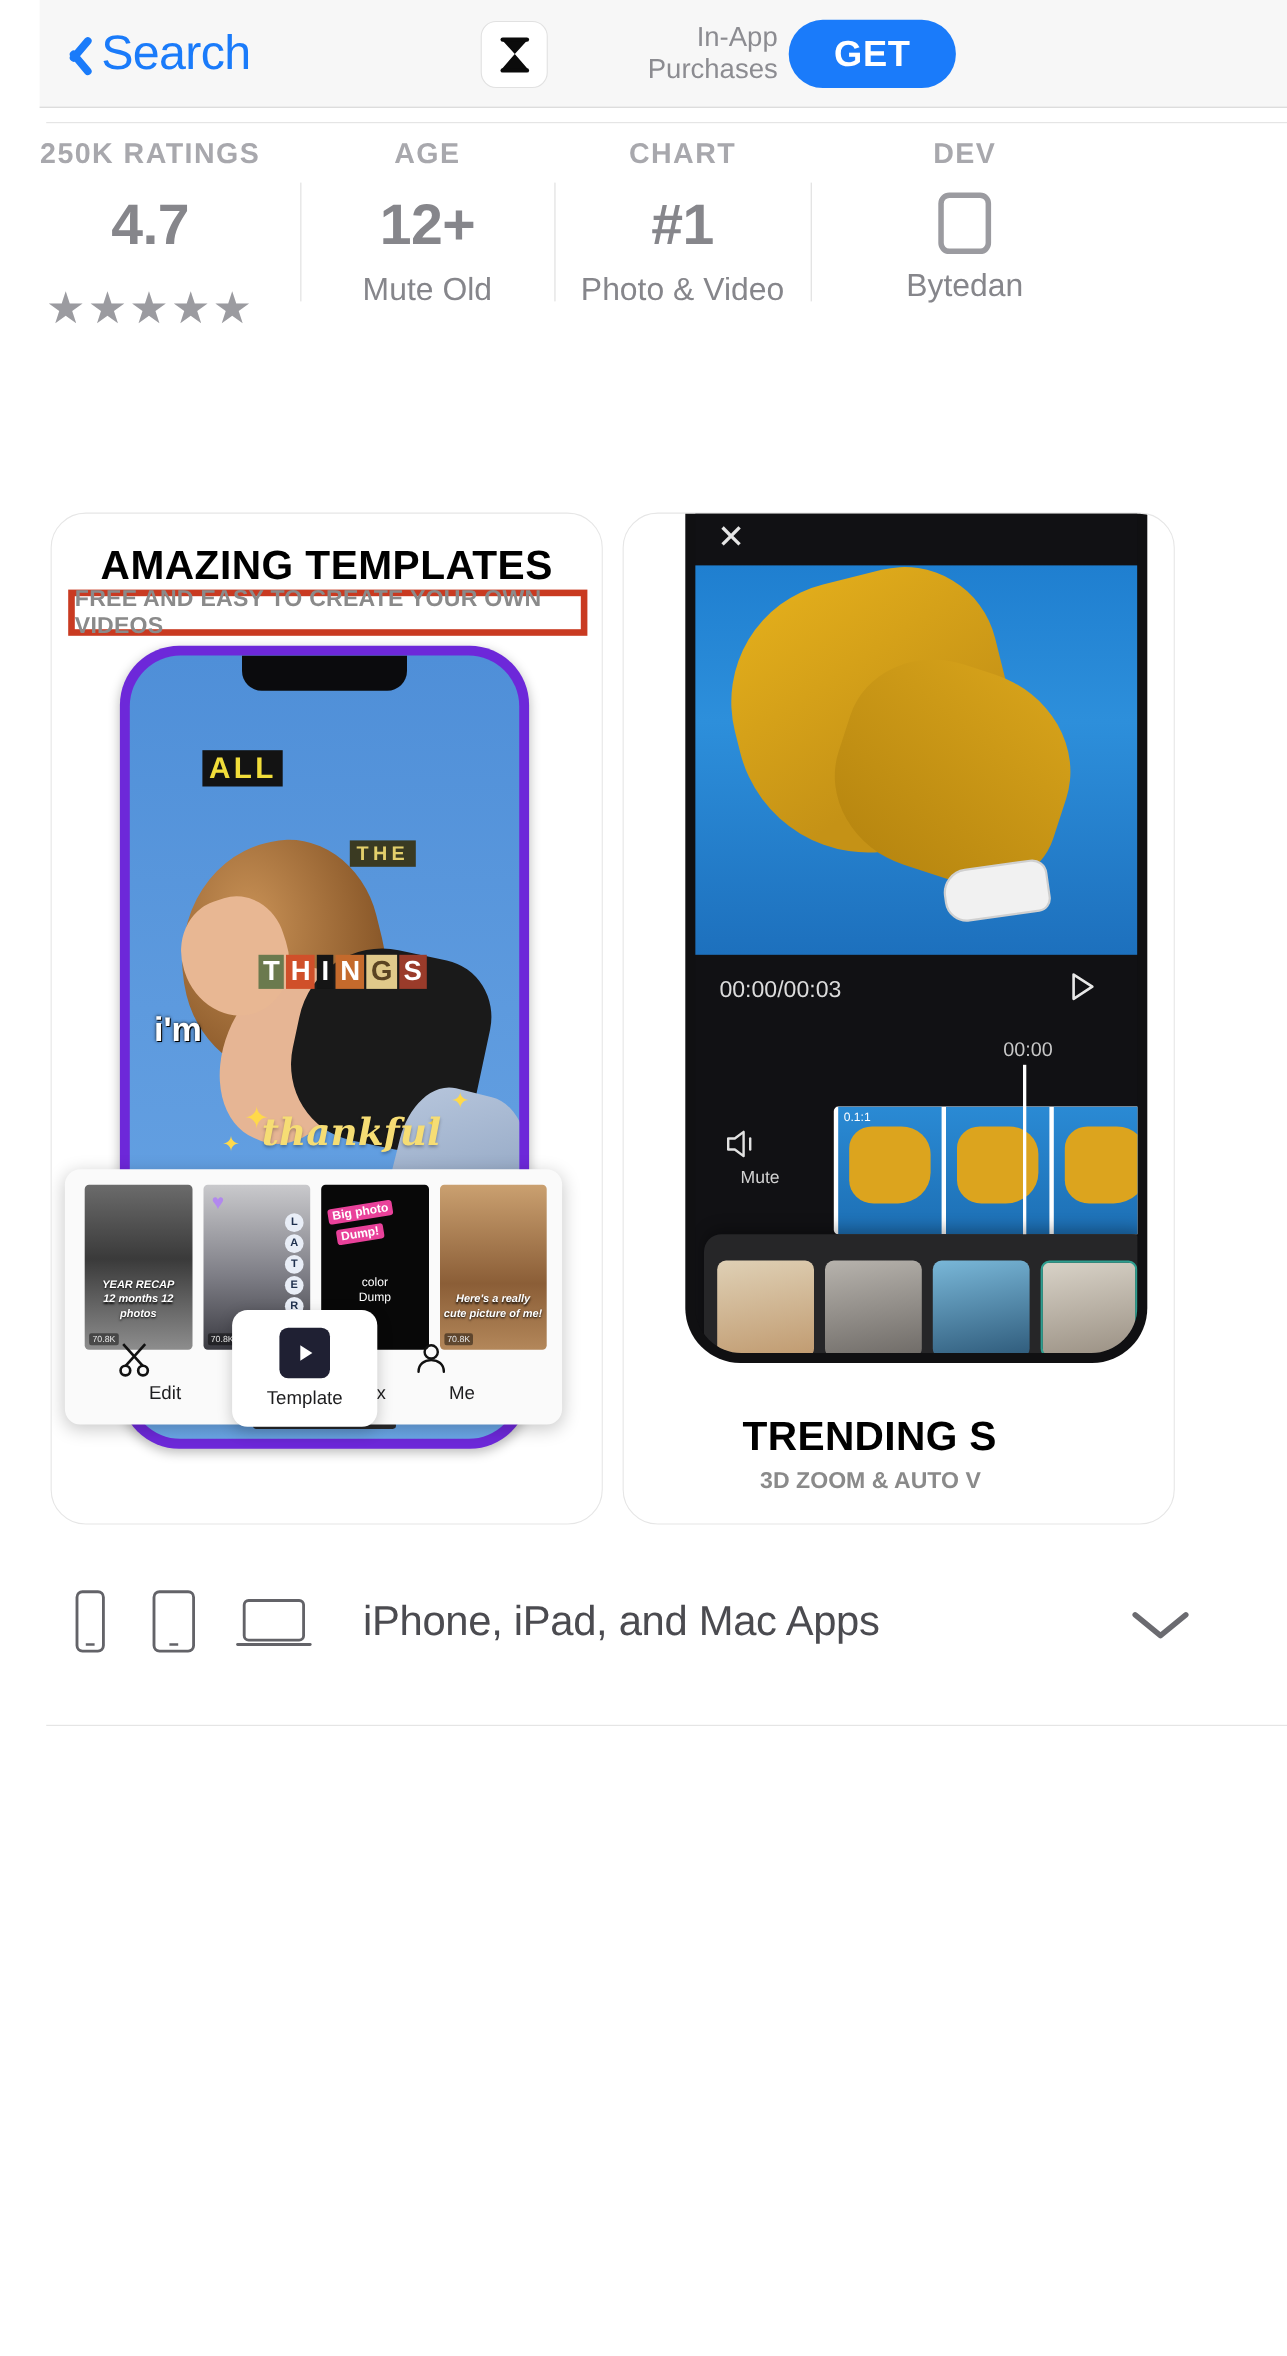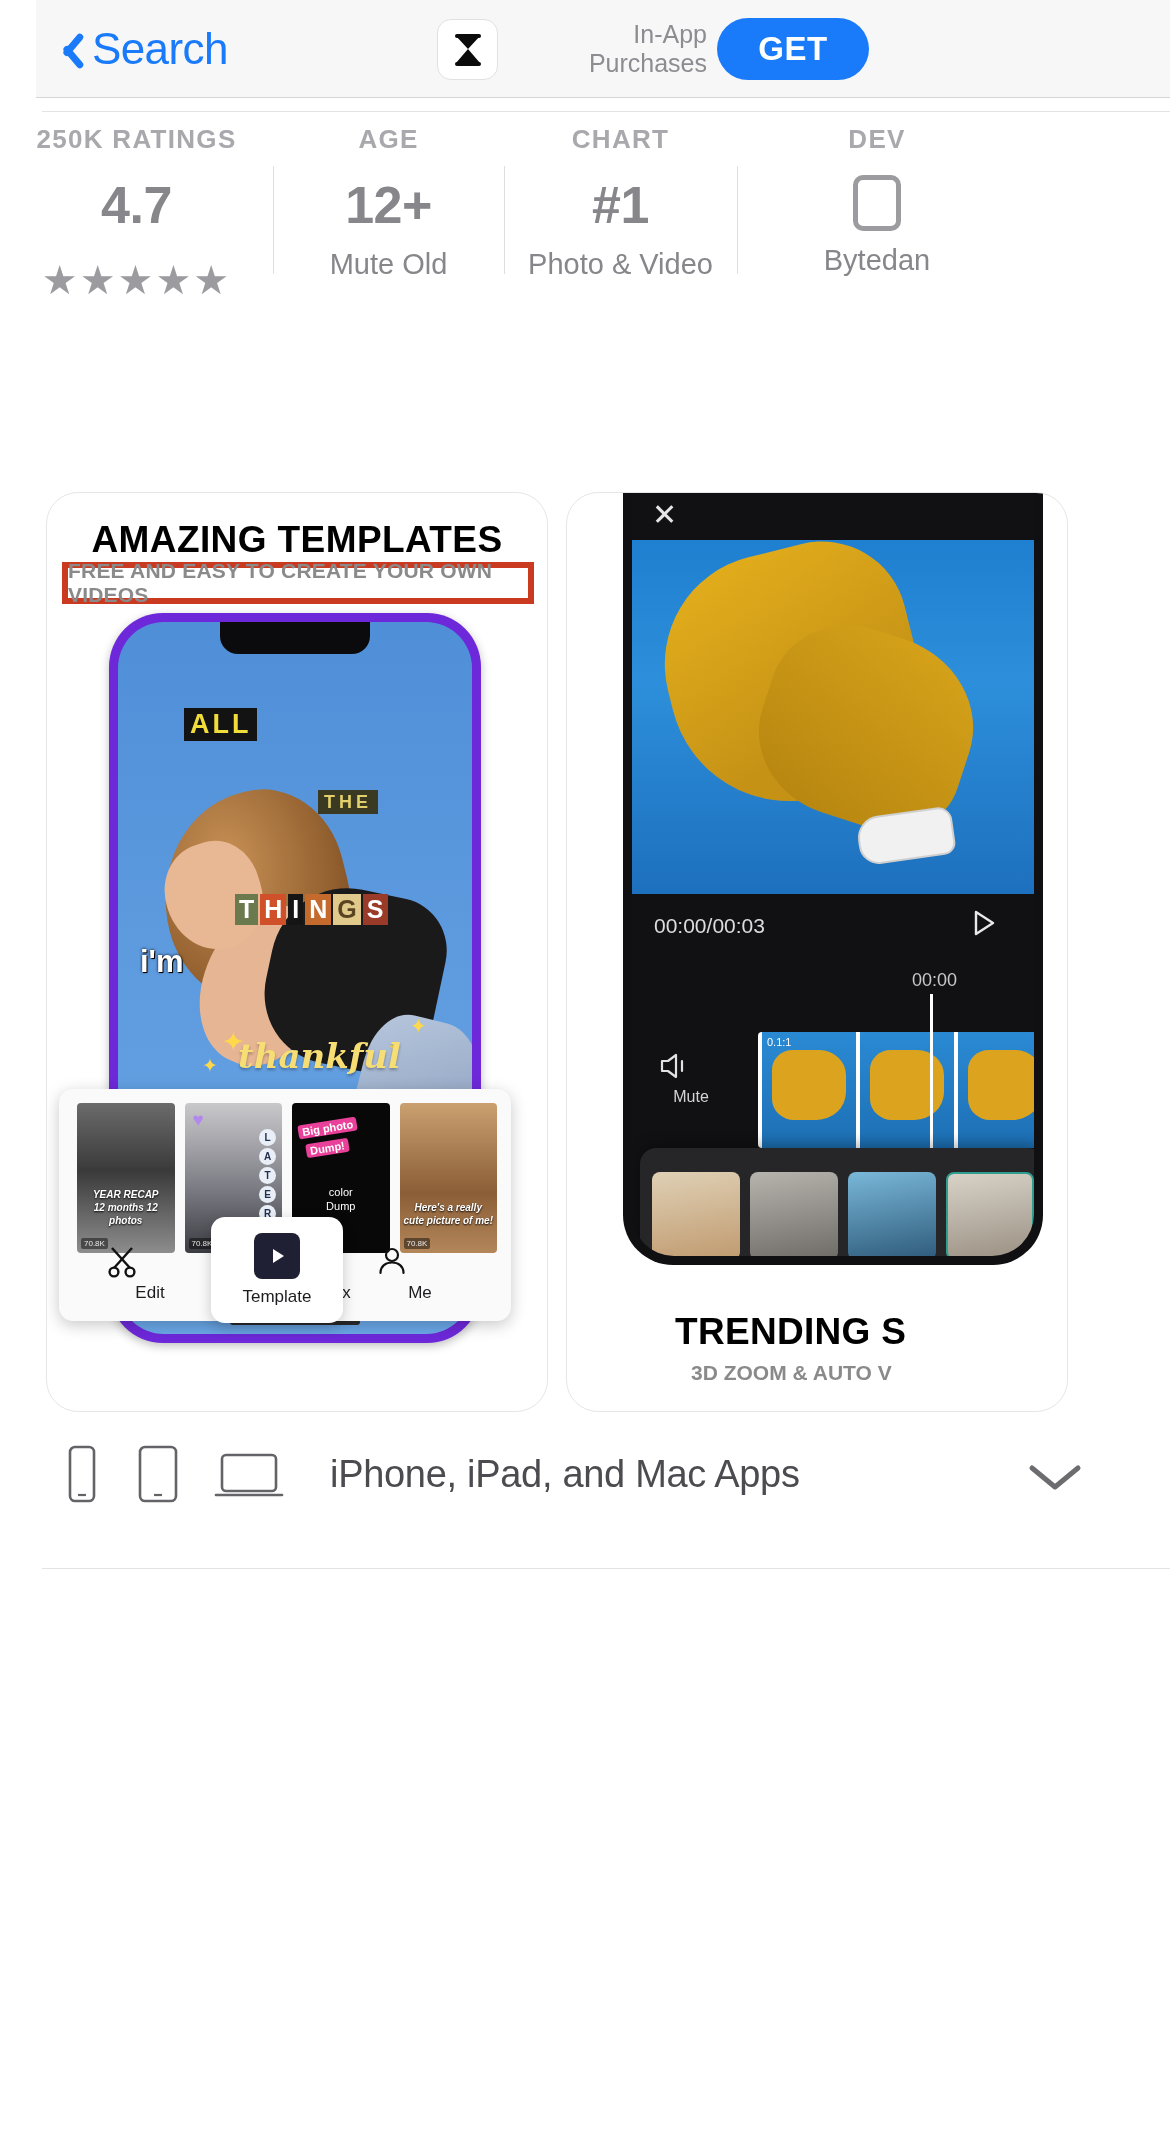--- a/index.html
+++ b/index.html
@@ -46,21 +46,21 @@
   .stat-cap { font-size:26px; color:#a8a8ad; letter-spacing:1.3px;
     font-weight:600; }
   .stat-val { font-size:52px; color:#86868b; font-weight:600;
     margin-top:20px; letter-spacing:-0.5px; }
   .stat-sub { font-size:29px; color:#86868b; margin-top:13px; }
   .stars { margin-top:22px; font-size:40px; color:#9b9ba0; letter-spacing:2px; }
   .dev-box { width:48px; height:56px; border:5px solid #9b9ba0;
     border-radius:10px; margin:20px auto 0; }
 
   
-  .shots { position:absolute; left:0; top:492px; width:1170px; height:1169px;border-radius:10px; }
+  .shots { position:absolute; left:0; top:466px; width:1170px; height:1169px;border-radius:10px; }
   .card { position:absolute; top:0; background:#fff; border:1.5px solid #e6e6e6;
     border-radius:32px; overflow:hidden; }
   .card1 { left:46px; width:502px; height:920px; }
   .card2 { left:566px; width:502px; height:920px; }
 
   
   .c1-title { position:absolute; left:0; top:0; width:100%; text-align:center;
     font-size:37px; font-weight:bold; color:#000; letter-spacing:0.4px; }
   .c1-subbox { position:absolute; left:15px; top:43px; width:472px; height:42px;
     border:6px solid #c93a21; background:#fff; display:flex; align-items:center;

